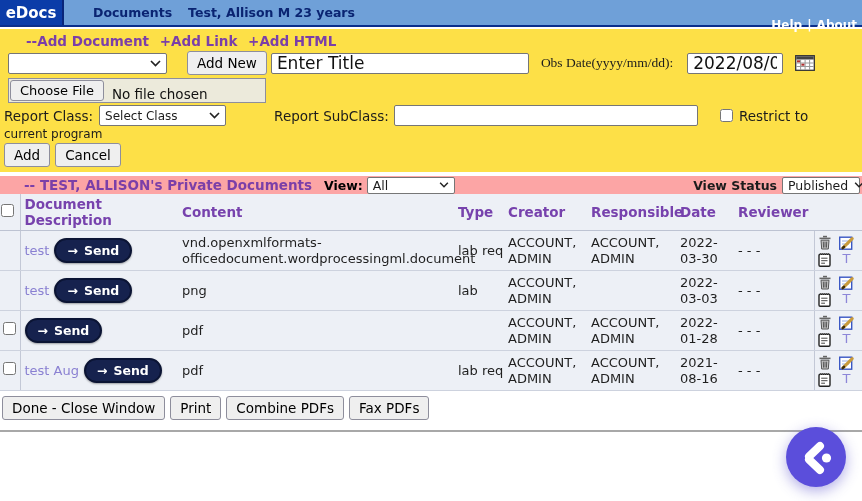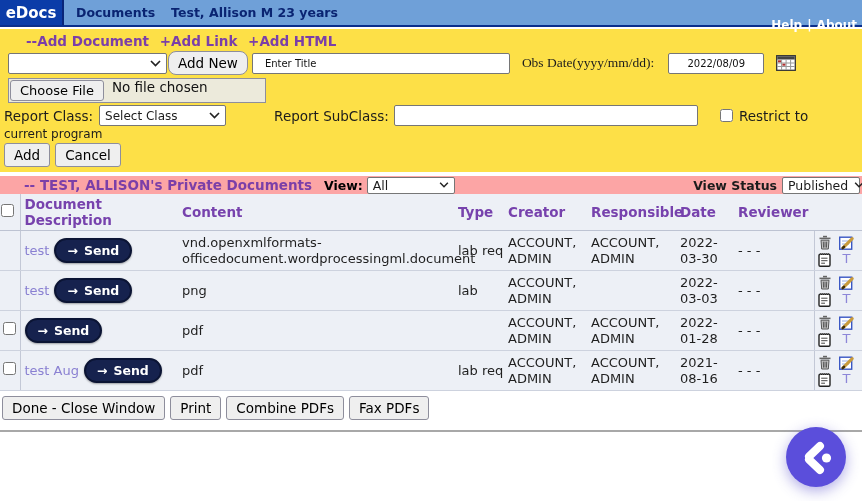--- a/index.html
+++ b/index.html
@@ -7,21 +7,21 @@
   body {
     width:862px; height:501px; position:relative; overflow:hidden;
     background:#ffffff; font-family:"DejaVu Sans", sans-serif; color:#1c1c1c;
   }
 
   
   .topbar { height:27px; background:#6FA0D8; display:flex; align-items:stretch;
             border-bottom:2px solid #0A2E8C; }
   .brand { background:#0B3CA8; width:64px; display:flex; align-items:center; justify-content:center;
            color:#fff; font-weight:bold; font-size:15px; border-right:2px solid #09267A; }
-  .nav { display:flex; align-items:center; gap:16px; padding-left:12px;
+  .nav { display:flex; align-items:center; gap:16px; padding-left:29px;
          color:#0A2472; font-weight:bold; font-size:12.5px; }
   .nav span { cursor:pointer; }
   .topright { margin-left:auto; display:flex; align-items:center; gap:5px; padding-right:5px;
               color:#fff; font-weight:bold; font-size:12px;margin-top:24px; }
 
   
   .panel { background:#fde047; margin-top:2px; padding:3px 0 2px; }
   .heading { margin:1px 0 2px 26px; font-size:13.5px; font-weight:bold; color:#7B3FA8; }
   .heading span { margin-right:6px; cursor:pointer; }
   .frow { display:flex; align-items:center; }
@@ -33,28 +33,28 @@
 
   .select { background:#fff; border:1px solid #767676; border-radius:2px; height:21px;
             display:inline-flex; align-items:center; justify-content:space-between;
             padding:0 5px 0 5px; font-size:13px; cursor:pointer; }
   .select .caret { margin-left:6px; display:inline-flex; }
   .sel-small { font-size:12.5px; height:20px; }
 
   .btn { background:#EFEFEF; border:1px solid #8E8E9C; border-radius:3px; height:24px;
          font-family:"DejaVu Sans", sans-serif; font-size:13.5px; color:#000;
          padding:1px 9px; cursor:pointer; }
-  .txt { border:1px solid #767676; border-radius:2px; height:21px; font-size:10px;
-         padding:0 12px; font-family:"DejaVu Sans", sans-serif; color:#111; }
+  .txt { border:1px solid #767676; border-radius:2px; height:21px; font-size:17px;
+         padding:0 5px; font-family:"DejaVu Sans", sans-serif; color:#111; }
 
   .obs-label { font-family:"Liberation Serif", serif; font-size:13.5px; margin-left:12px; }
   .obs-input { width:96px; margin-left:14px; text-align:center; }
   .cal { margin-left:12px; display:inline-flex; cursor:pointer; }
 
-  .filebox { border:1px solid #8E8E9C; background:#ECEADB; display:inline-flex; align-items:flex-start;
+  .filebox { border:1px solid #8E8E9C; background:#ECEADB; display:inline-flex; align-items:flex-end;
              height:25px; width:258px; }
   .filebox .btn { height:21px; margin:1px 0 1px 1px; font-size:13px; }
   .filebox .fname { font-size:13.5px; margin-left:8px; color:#111; }
 
   .lbl { font-size:13.5px; }
   .rc-select { width:127px; margin-left:6px; font-size:12px; }
   .rsc-input { width:304px; margin-left:5px; }
   .restrict { display:flex; align-items:center; margin-left:22px; gap:6px; font-size:13.5px; }
   input[type=checkbox] { width:13px; height:13px; margin:0; }
 
@@ -121,21 +121,21 @@
 
   <div class="frow frow1">
     <div class="select" style="width:159px;">
       <span></span>
       <span class="caret">
         <svg width="11" height="7" viewBox="0 0 11 7">
             <path d="M1 1 L5.5 5.6 L10 1" fill="none" stroke="#222" stroke-width="1.6"></path>
           </svg>
       </span>
     </div>
-    <button class="btn" style="margin-left:1px;border-radius:8px;">Add New</button>
+    <button class="btn" style="margin-left:20px;">Add New</button>
     <input class="txt" style="width: 258px; margin-left: 4px;" value="Enter Title">
     <span class="obs-label">Obs Date(yyyy/mm/dd):</span>
     <input class="txt obs-input" value="2022/08/09" style="">
     <span class="cal">
       <svg width="20" height="16" viewBox="0 0 20 16">
         <rect x="0.7" y="0.7" width="18.6" height="14.6" fill="#fff" stroke="#333" stroke-width="1.3"></rect>
         <rect x="1.3" y="1.3" width="17.4" height="3.2" fill="#444"></rect>
         <line x1="5.6" y1="4.5" x2="5.6" y2="15" stroke="#999" stroke-width="1"></line>
         <line x1="10.1" y1="4.5" x2="10.1" y2="15" stroke="#999" stroke-width="1"></line>
         <line x1="14.6" y1="4.5" x2="14.6" y2="15" stroke="#999" stroke-width="1"></line>

